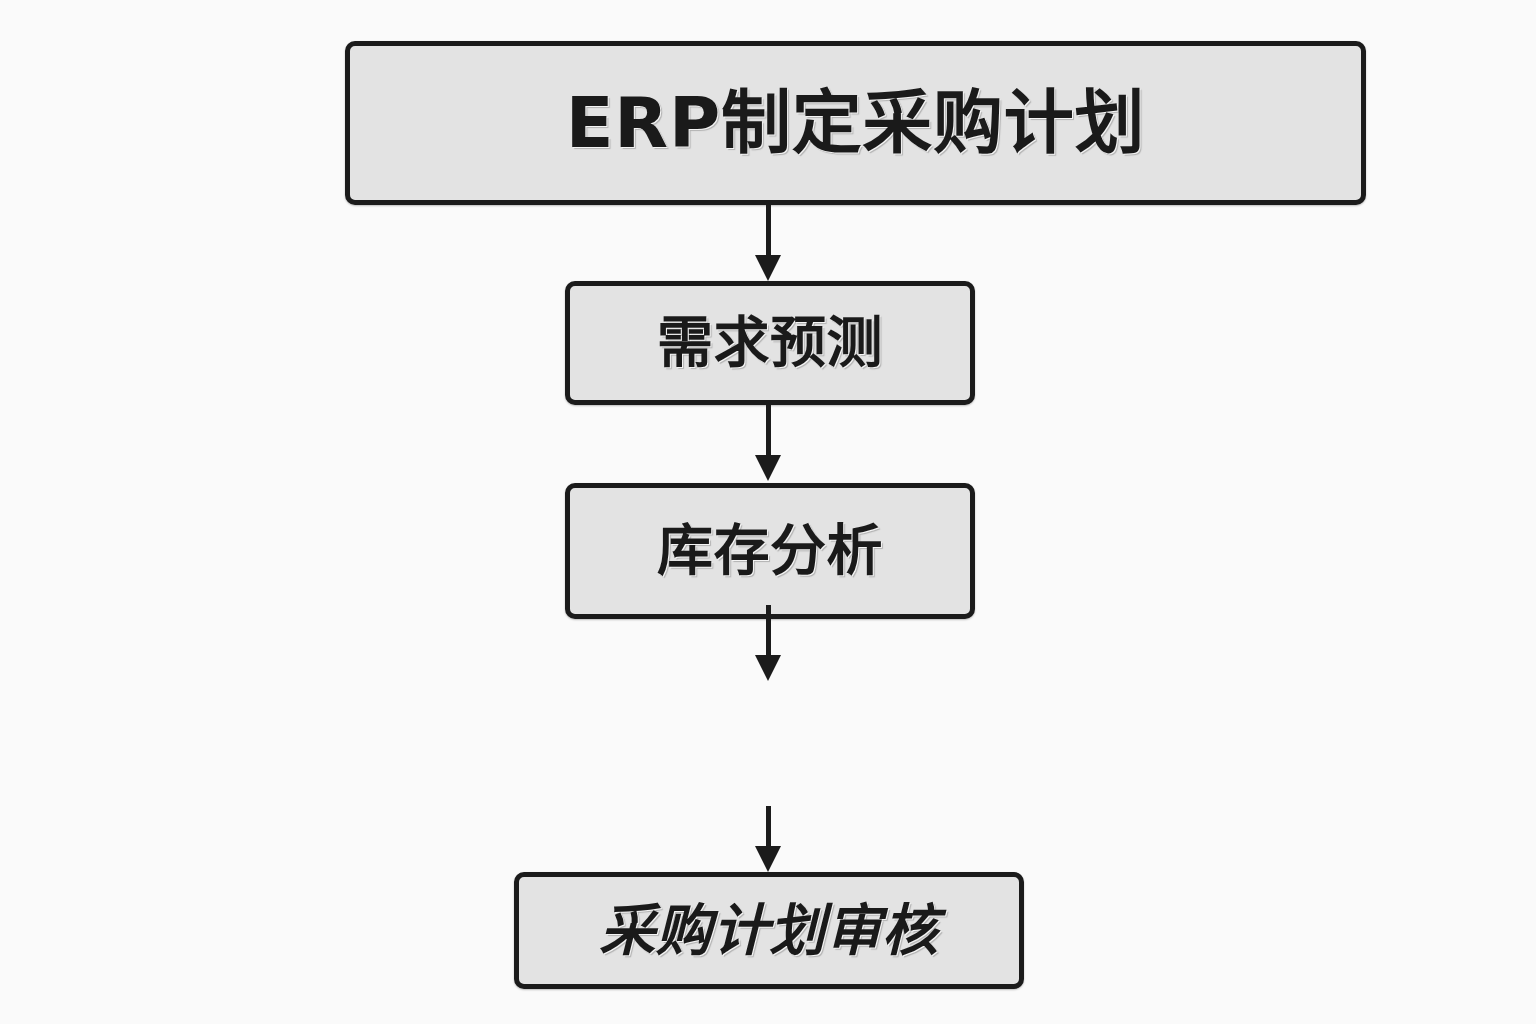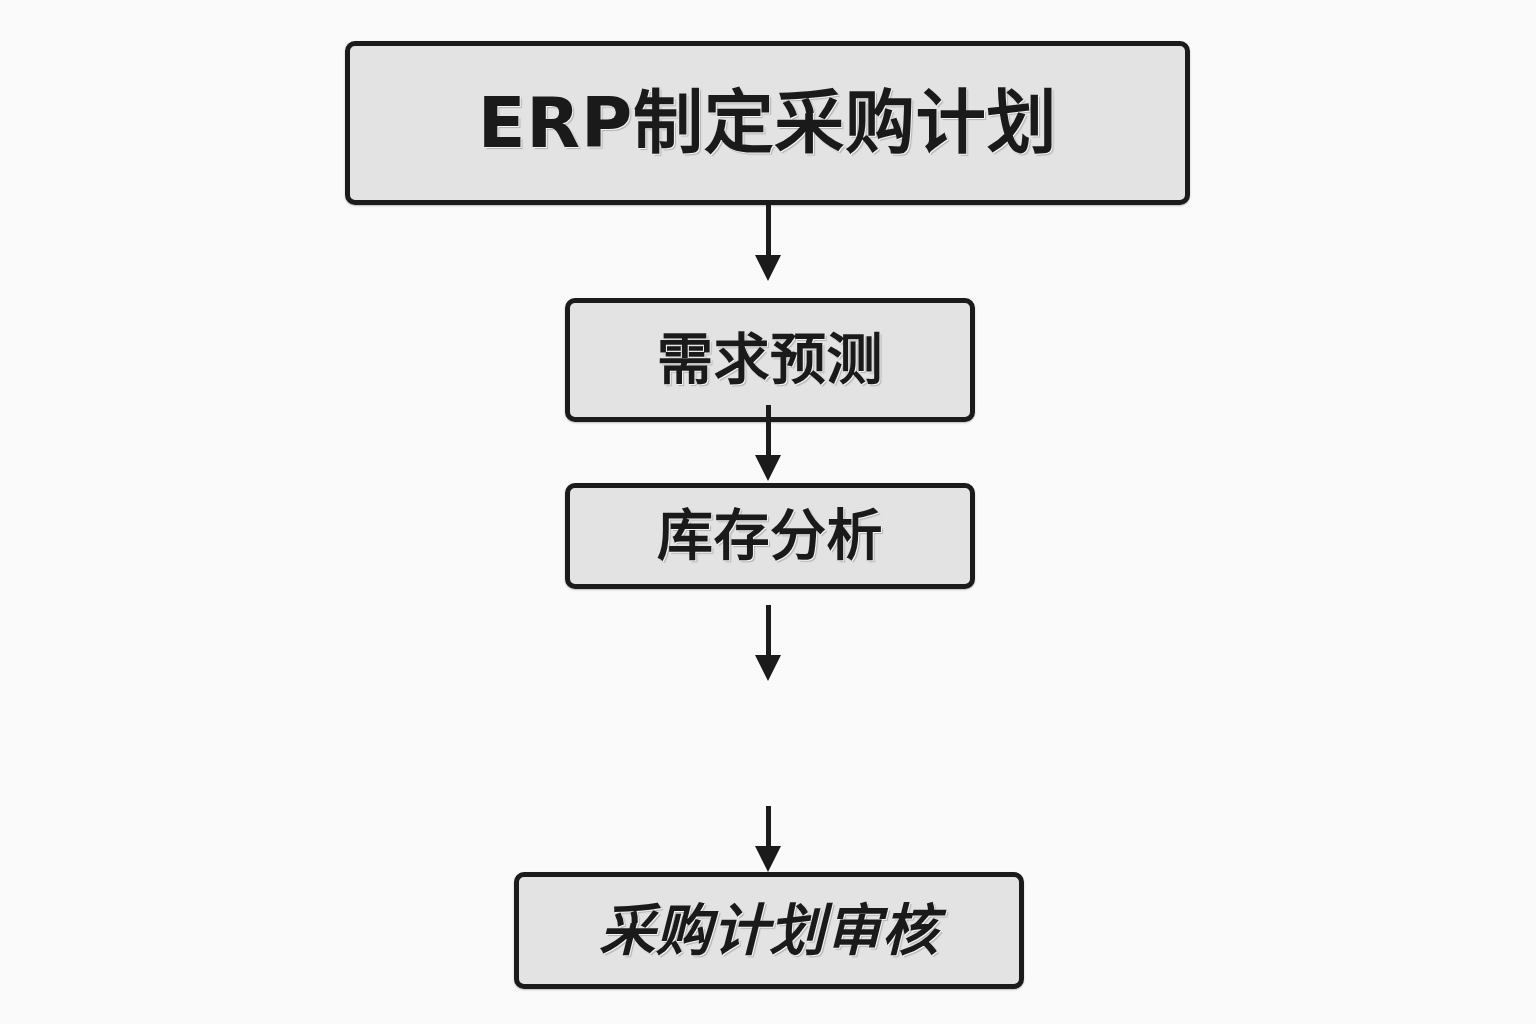--- a/index.html
+++ b/index.html
@@ -38,31 +38,31 @@
     letter-spacing: 0.01em;
     line-height: 1;
     white-space: nowrap;
     text-shadow:
        1px 1px 0 rgba(255,255,255,0.85),
        2px 2px 1px rgba(120,120,120,0.45);
   }
 
   
   #node-erp-plan {
-    left: 345px;  top: 41px;   width: 845px; height: 164px;
+    left: 345px;  top: 41px;   width: 1021px; height: 164px;
   }
   #node-erp-plan .node-label { font-size: 70px; }
 
   #node-demand-forecast {
-    left: 565px;  top: 298px;  width: 410px; height: 124px;
+    left: 565px;  top: 281px;  width: 410px; height: 124px;
   }
   #node-demand-forecast .node-label { font-size: 56px; }
 
   #node-inventory-analysis {
-    left: 565px;  top: 483px;  width: 410px; height: 106px;
+    left: 565px;  top: 483px;  width: 410px; height: 136px;
   }
   #node-inventory-analysis .node-label { font-size: 56px; }
 
   #node-plan-creation {
     left: 514px;  top: 682px;  width: 510px; height: 124px;
   }
   #node-plan-creation .node-label { font-size: 56px; }
 
   #node-plan-review {
     left: 514px;  top: 872px;  width: 510px; height: 117px; font-style: italic;

